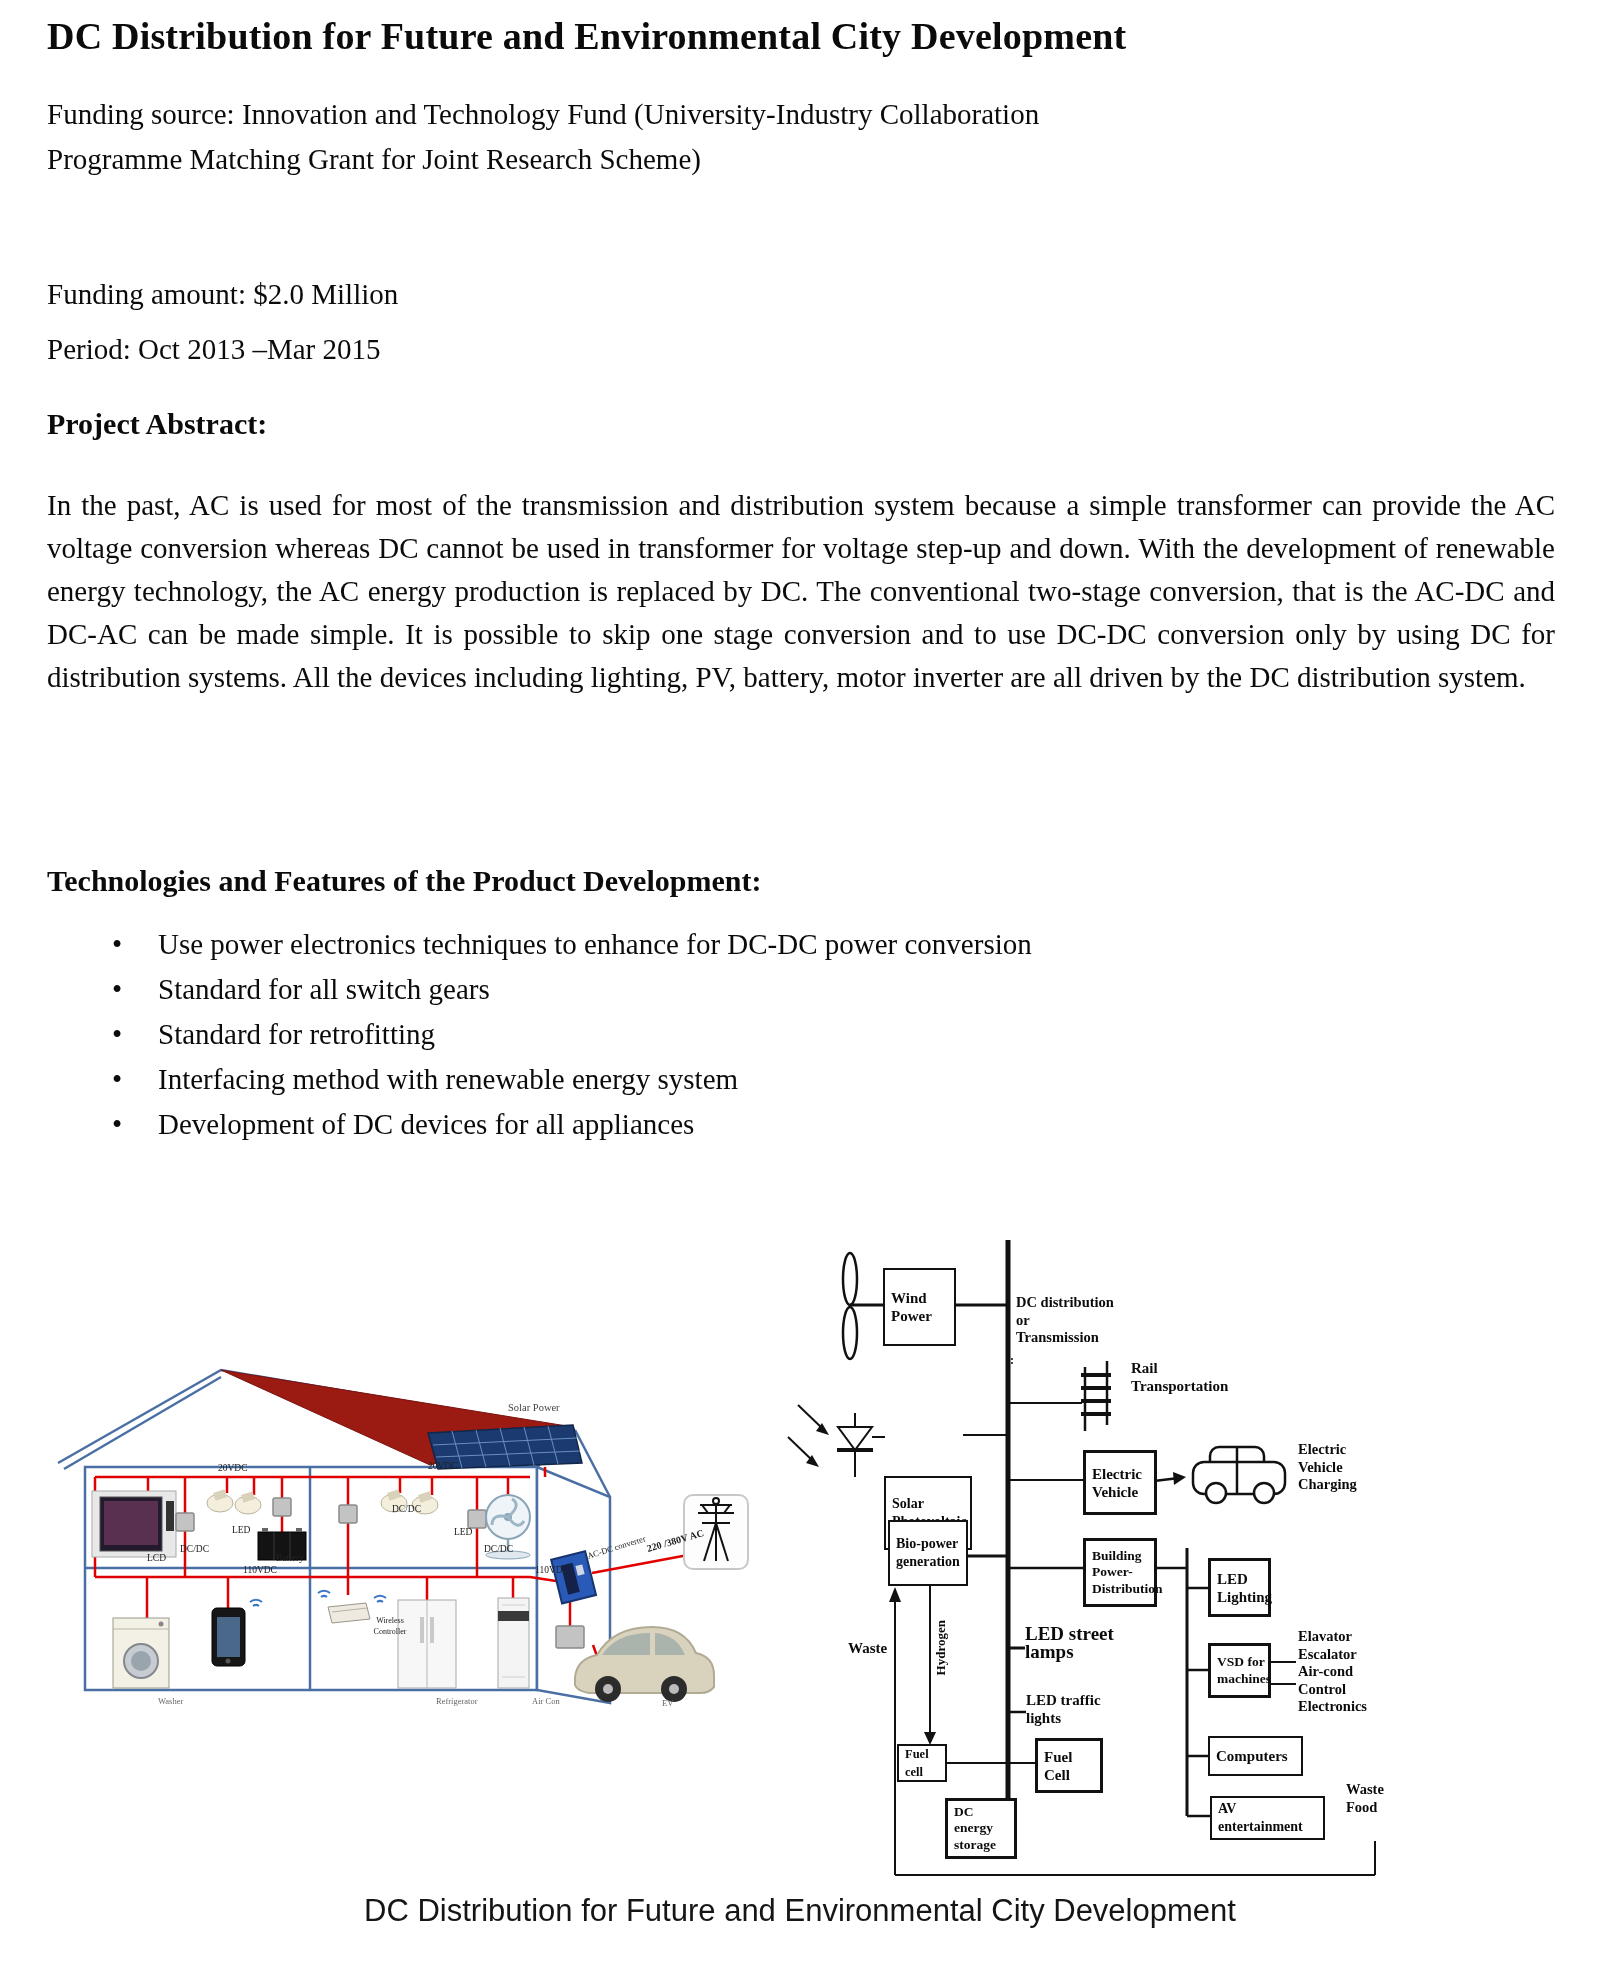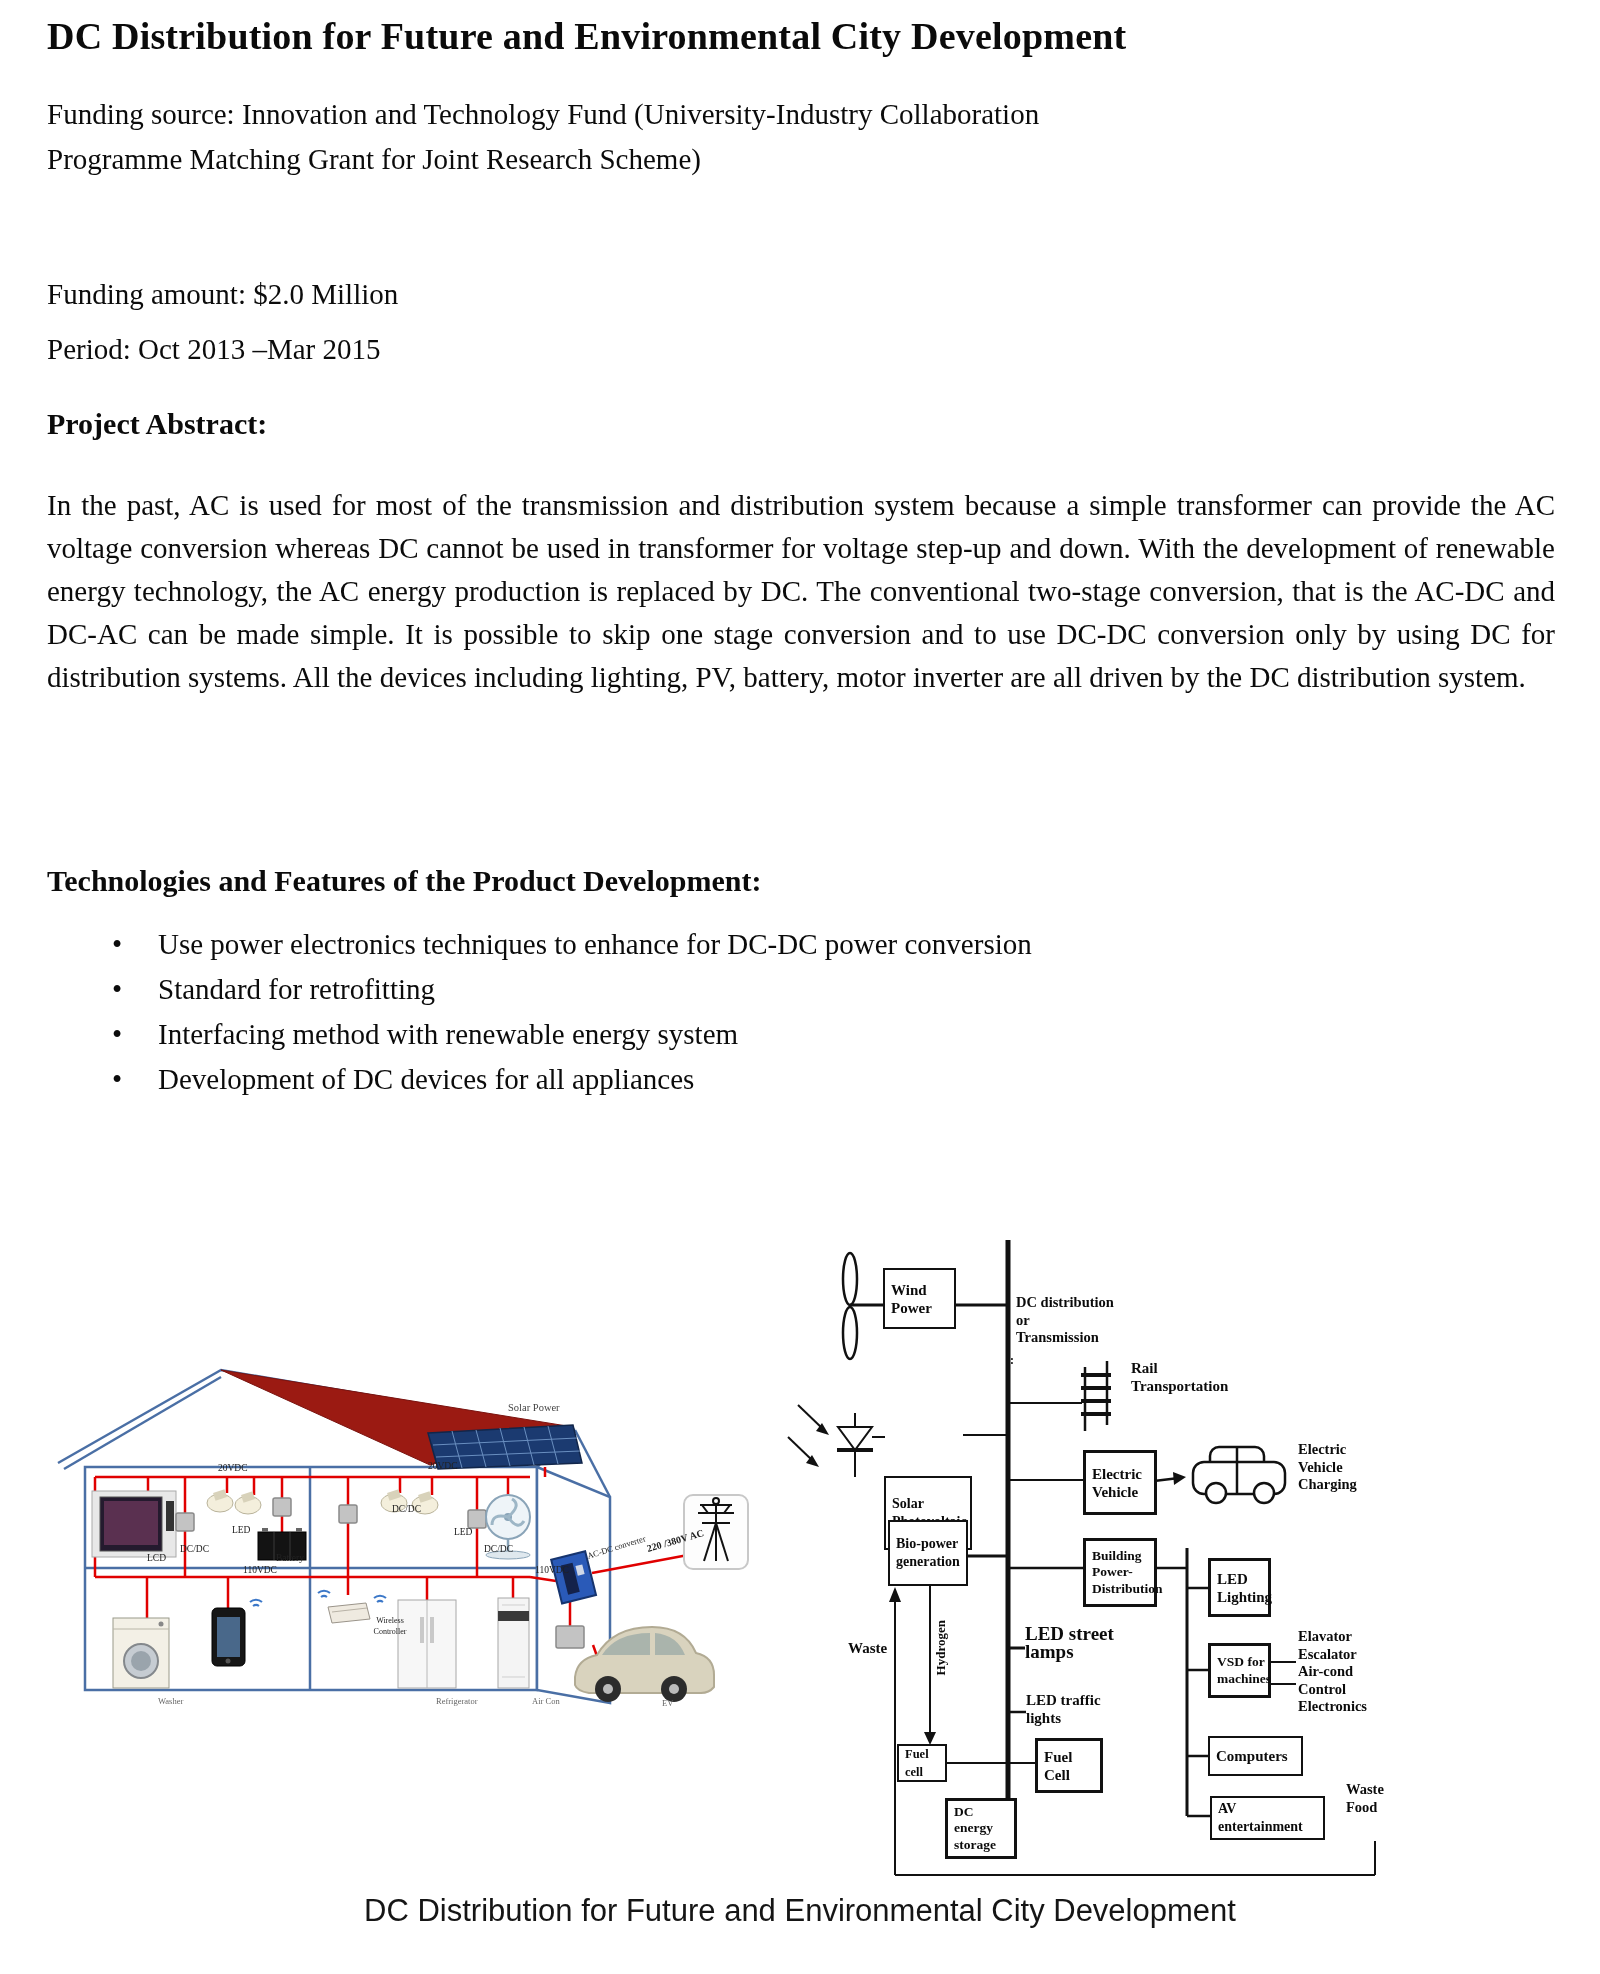--- a/index.html
+++ b/index.html
@@ -36,20 +36,21 @@
 <div class="abs title">DC Distribution for Future and Environmental City Development</div>
 <div class="abs para p-fs">Funding source: Innovation and Technology Fund (University-Industry Collaboration
 Programme Matching Grant for Joint Research Scheme)</div>
 <div class="abs para p-fa">Funding amount: $2.0 Million</div>
 <div class="abs para p-pd">Period:  Oct 2013 –Mar 2015</div>
 <div class="abs h2 h-abs">Project Abstract:</div>
 <div class="abs abstract">In the past, AC is used for most of the transmission and distribution system because a simple transformer can provide the AC voltage conversion whereas DC cannot be used in transformer for voltage step-up and down. With the development of renewable energy technology, the AC energy production is replaced by DC.  The conventional two-stage conversion, that is the AC-DC and DC-AC can be made simple.  It is possible to skip one stage conversion and to use DC-DC conversion only by using DC for distribution systems.  All the devices including lighting, PV, battery, motor inverter are all driven by the DC distribution system.</div>
 <div class="abs h2 h-tech">Technologies and Features of the Product Development:</div>
 <ul class="abs bullets">
   <li>Use power electronics techniques to enhance for DC-DC power conversion</li>
+  <li>Standard for all switch gears</li>
   <li>Standard for retrofitting</li>
   <li>Interfacing method with renewable energy system</li>
   <li>Development of DC devices for all appliances</li>
 </ul>
 
 <svg style="left:40px;top:1355px" width="740" height="370" viewBox="0 0 740 370">
 
   <g stroke="#4a6fa5" stroke-width="2.5" fill="none">
     <polyline points="18,108 181,15 535,75"></polyline>
     <line x1="535" y1="75" x2="497" y2="112"></line>
@@ -300,21 +301,21 @@
   </g>
   <g stroke="#111" stroke-width="2.5" fill="#fff">
     <rect x="580" y="212" width="54" height="28" rx="9"></rect>
     <rect x="563" y="227" width="92" height="32" rx="11"></rect>
     <line x1="607" y1="212" x2="607" y2="259"></line>
     <circle cx="586" cy="258" r="10"></circle>
     <circle cx="634" cy="258" r="10"></circle>
   </g>
 </svg>
 
-<div class="box" style="left:883px;top:1268px;width:73px;height:61px">Wind
+<div class="box" style="left:883px;top:1268px;width:73px;height:78px">Wind
 Power</div>
 <div class="box" style="left:884px;top:1476px;width:88px;height:74px;font-size:14px">Solar
 Photovoltaic</div>
 <div class="box th" style="left:1083px;top:1450px;width:74px;height:65px">Electric
 Vehicle</div>
 <div class="box" style="left:888px;top:1520px;width:80px;height:66px;font-size:14px">Bio-power
 generation</div>
 <div class="box th sm" style="left:1083px;top:1538px;width:74px;height:69px">Building
 Power-
 Distribution</div>

